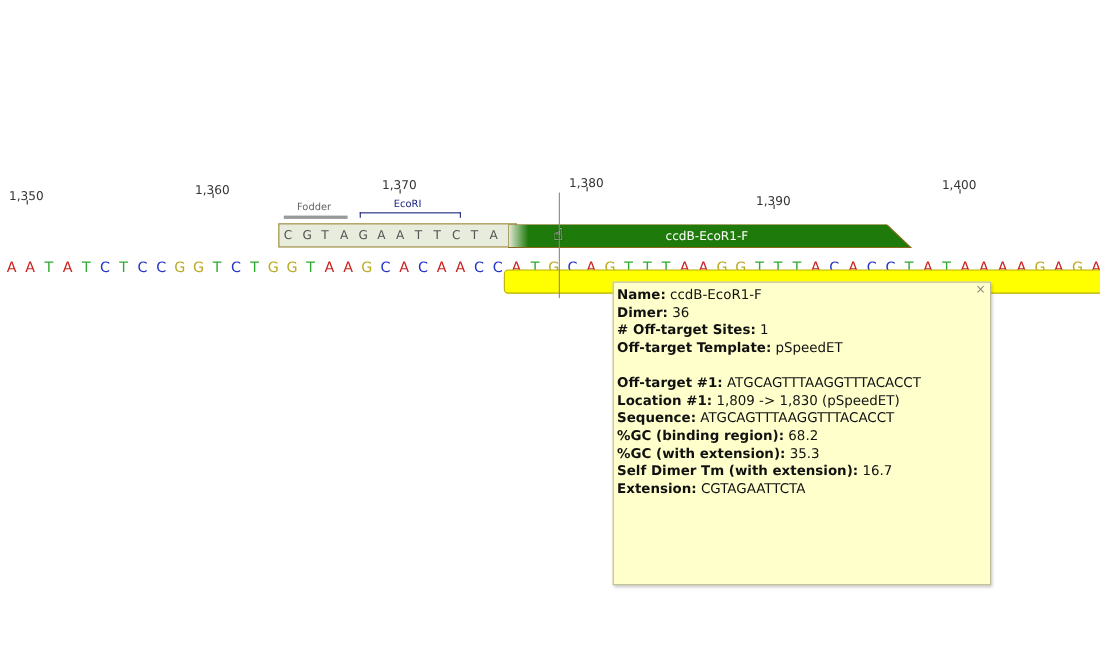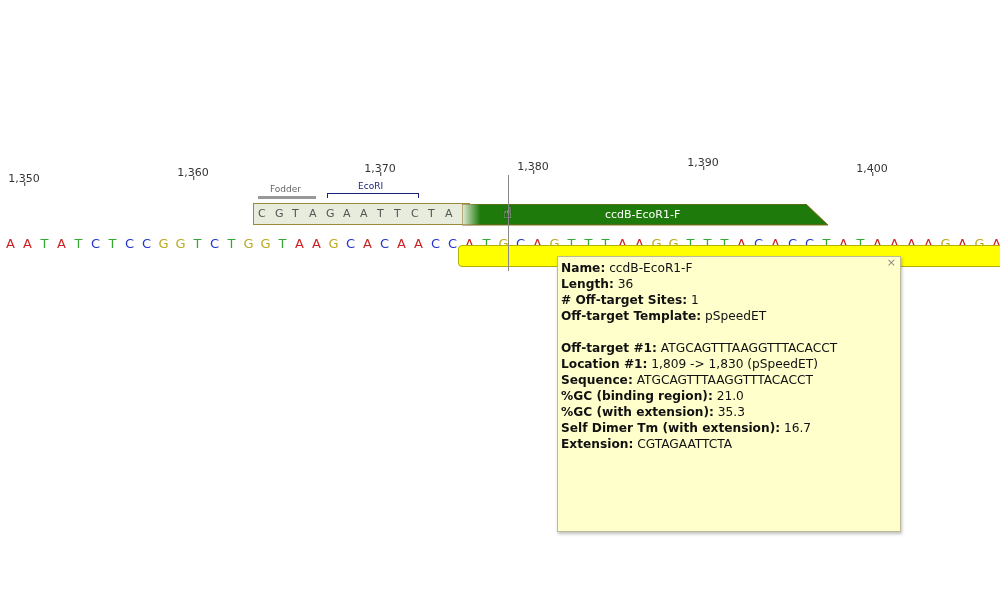--- a/index.html
+++ b/index.html
@@ -25,23 +25,23 @@
   .tooltip a { color:#1a1aee; text-decoration:underline; }
   .tooltip .close { position:absolute; right:4px; top:-2px; font-size:11px; color:#888; cursor:pointer; }
   .blank { height:16px; }
 </style>
 </head>
 <body>
 
 <div id="ruler">
     <div class="tick" style="left: 24px; top: 172px;">1,350<span class="mark"></span></div>
     <div class="tick" style="left: 193px; top: 166px;">1,360<span class="mark"></span></div>
-    <div class="tick" style="left: 380px; top: 162px;">1,370<span class="mark"></span></div>
+    <div class="tick" style="left: 363px; top: 162px;">1,370<span class="mark"></span></div>
     <div class="tick" style="left: 533px; top: 160px;">1,380<span class="mark"></span></div>
-    <div class="tick" style="left: 703px; top: 156px;">1,390<span class="mark"></span></div>
+    <div class="tick" style="left: 703px; top: 176px;">1,390<span class="mark"></span></div>
     <div class="tick" style="left: 872px; top: 162px;">1,400<span class="mark"></span></div>
   </div>
 
 <div>
   <div class="fodder-lbl">Fodder</div>
   <div class="fodder-bar"></div>
 </div>
 
 <div>
   <div class="ecori-lbl">EcoRI</div>
@@ -138,24 +138,24 @@
   </div>
 
 <div class="yellow"></div>
 
 <div class="cursor-line"></div>
 <div class="cursor-hand">☝</div>
 
 <div class="tooltip">
   <span class="close">×</span>
   <div class="row"><b>Name:</b> <span>ccdB-EcoR1-F</span></div>
-  <div class="row"><b>Length:</b> <span>36</span></div>
+  <div class="row"><b>Dimer:</b> <span>36</span></div>
   <div class="row"><b># Off-target Sites:</b> <span>1</span></div>
   <div class="row"><b>Off-target Template:</b> <span>pSpeedET</span></div>
   <div class="blank"></div>
   <div class="row"><b>Off-target #1:</b> <span>ATGCAGTTTAAGGTTTACACCT</span></div>
   <div class="row"><b>Location #1:</b> <span>1,809 -&gt; 1,830 (pSpeedET)</span></div>
   <div class="row"><b>Sequence:</b> <span>ATGCAGTTTAAGGTTTACACCT</span></div>
-  <div class="row"><b>%GC (binding region):</b> <span>21.0</span></div>
+  <div class="row"><b>%GC (binding region):</b> <span>68.2</span></div>
   <div class="row"><b>%GC (with extension):</b> <span>35.3</span></div>
   <div class="row"><b>Self Dimer Tm (with extension):</b> <span>16.7</span></div>
   <div class="row"><b>Extension:</b> <span>CGTAGAATTCTA</span></div>
 </div>
 
 </body></html>

